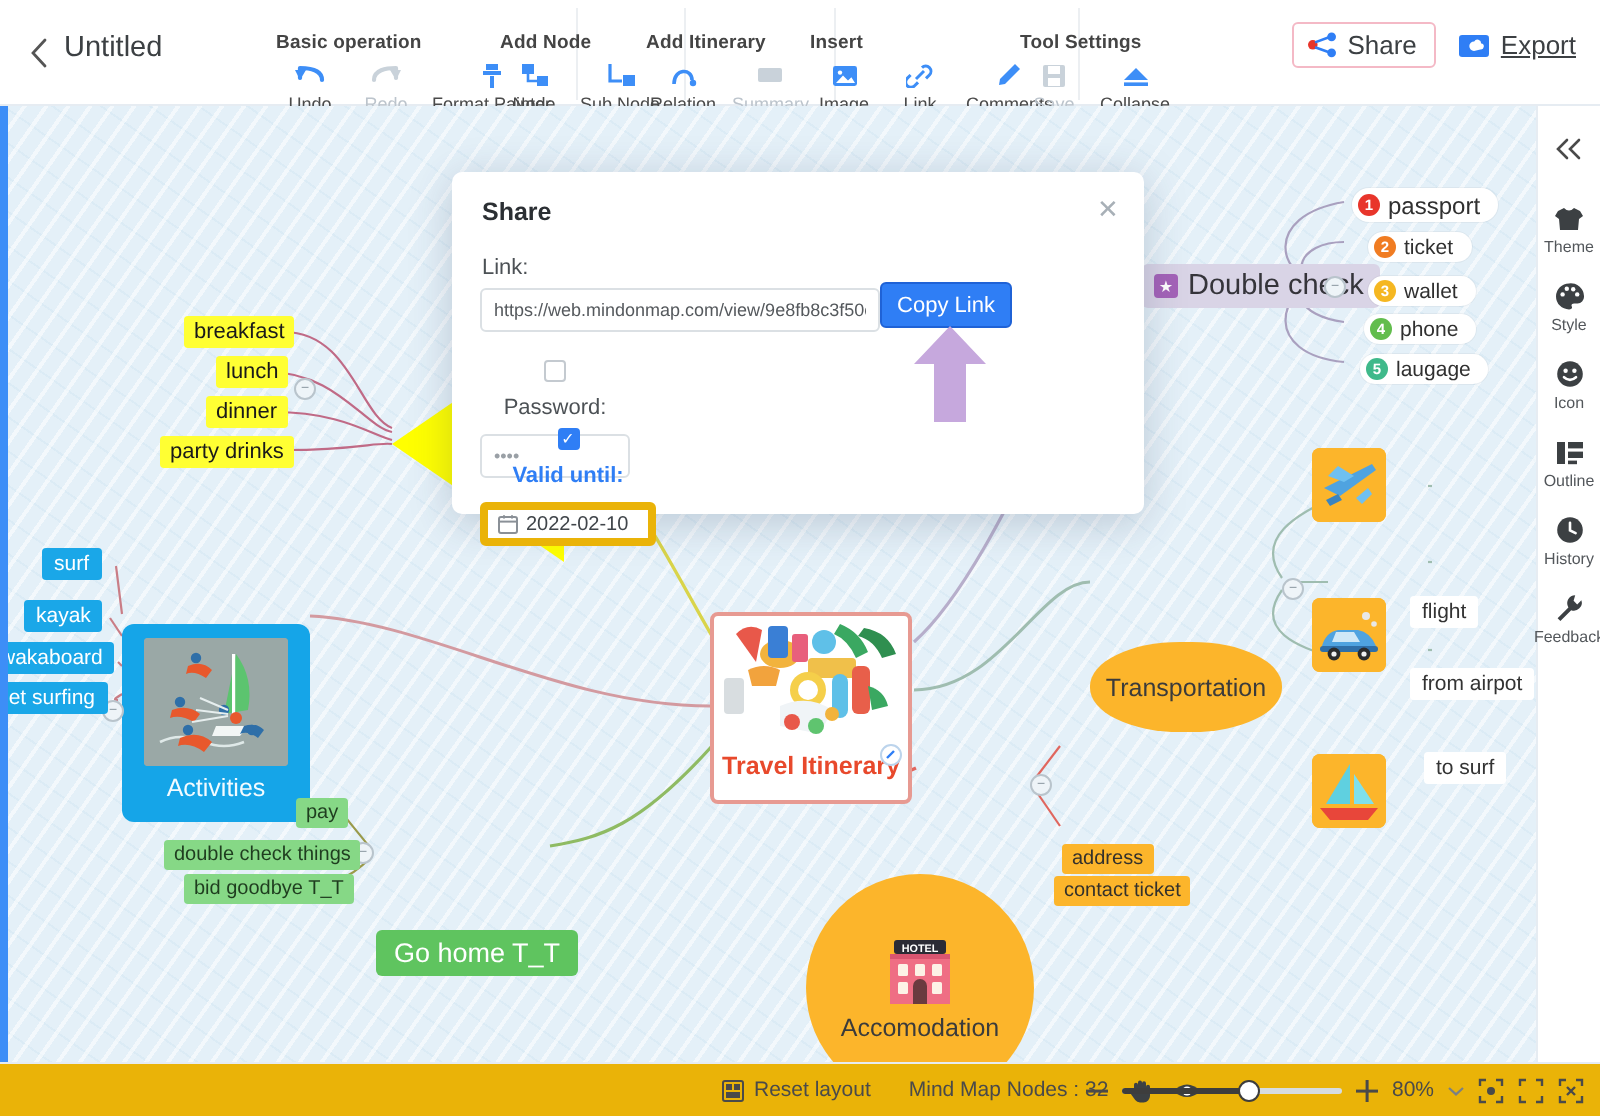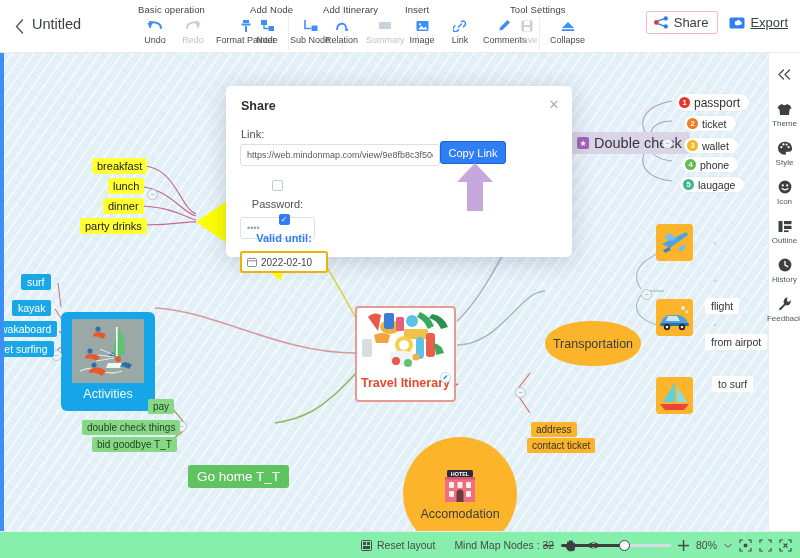--- a/index.html
+++ b/index.html
@@ -13,21 +13,21 @@
 
   
   .toolbar{position:absolute;left:0;top:0;width:800px;height:53px;background:#fff;
            border-bottom:1px solid #e6ecf2;box-sizing:border-box;}
   .tb-back{position:absolute;left:8px;top:15px;width:22px;height:22px;color:#555;
            display:flex;align-items:center;justify-content:center;cursor:pointer;}
   .tb-title{position:absolute;left:32px;top:16px;font-size:14.5px;color:#3c4043;}
 
   .tb-group{position:absolute;top:4px;height:46px;padding:0 9px;box-sizing:border-box;}
   .tb-group.sep{border-right:1px solid #eceff2;}
-  .tb-ghead{font-size:9.5px;color:#444;font-weight:normal;margin:0 0 3px 1px;letter-spacing:.1px;}
+  .tb-ghead{font-size:9.5px;color:#444;font-weight:bold;margin:12px 0 3px 1px;letter-spacing:.1px;}
   .tb-items{display:flex;align-items:flex-start;gap:2px;}
   .tb-item{width:auto;min-width:30px;display:flex;flex-direction:column;align-items:center;
            cursor:pointer;padding:0 3px;}
   .tb-item .ic{height:15px;display:flex;align-items:center;justify-content:center;color:#3d8ef7;}
   .tb-item .lb{font-size:9px;color:#4a4a4a;margin-top:2px;white-space:nowrap;}
   .tb-item.dis .ic{color:#c9d2da;}
   .tb-item.dis .lb{color:#bcc4cc;}
 
   .tb-right{position:absolute;right:8px;top:11px;display:flex;align-items:center;gap:7px;}
   .tb-share{display:flex;align-items:center;gap:5px;border:1.5px solid #f4b9c6;
@@ -101,21 +101,21 @@
   
   .rside{position:absolute;right:0;top:53px;width:32px;height:478px;background:#fff;
          border-left:1px solid #e6ecf2;box-sizing:border-box;}
   .rcollapse{height:30px;display:flex;align-items:center;justify-content:center;
              color:#4a4a4a;font-size:13px;cursor:pointer;margin-top:6px;}
   .ritem{display:flex;flex-direction:column;align-items:center;margin-top:12px;cursor:pointer;}
   .ritem .ic{color:#3c4043;height:16px;display:flex;align-items:center;}
   .ritem .lb{font-size:8px;color:#53575b;margin-top:2px;}
 
   
-  .status{position:absolute;left:0;bottom:0;width:800px;height:27px;background:#86efac;
+  .status{position:absolute;left:0;bottom:0;width:800px;height:27px;background:#eab308;
           border-top:1px solid #e6ecf2;box-sizing:border-box;display:flex;align-items:center;}
   .st-l{display:flex;align-items:center;gap:5px;margin-left:361px;}
   .st-txt{font-size:10.5px;color:#4a4a4a;}
   .st-r{position:absolute;right:8px;display:flex;align-items:center;gap:7px;}
   .slider{width:110px;height:3px;background:#d6dce1;border-radius:2px;position:relative;}
   .slider .fill{position:absolute;left:0;top:0;height:3px;width:62px;background:#3d3d3d;border-radius:2px;}
   .slider .knob{position:absolute;left:58px;top:-3.5px;width:9px;height:9px;border-radius:50%;
                 background:#fff;border:1.5px solid #3d3d3d;}
   .sicon{color:#4a4a4a;display:flex;align-items:center;cursor:pointer;}
 
@@ -135,21 +135,21 @@
   .m-row{position:absolute;display:flex;align-items:center;gap:7px;flex-direction:column;}
   .cbx{width:11px;height:11px;border:1px solid #c4cad0;border-radius:2px;background:#fff;
        box-sizing:border-box;cursor:pointer;flex:0 0 auto;}
   .cbx.on{background:#2f7ef5;border-color:#2f7ef5;display:flex;align-items:center;
           justify-content:center;color:#fff;font-size:8px;}
   .m-lb{font-size:11px;color:#4c5155;}
   .m-lb.hi{color:#2f7ef5;font-weight:bold;}
   .m-pwd{width:75px;height:22px;border:1px solid #dbe0e4;border-radius:3px;background:#fff;
          box-sizing:border-box;font-size:9px;color:#9aa0a6;padding:0 6px;
          font-family:"Liberation Sans",sans-serif;}
-  .m-date{width:88px;height:22px;border:2px solid #eab308;border-radius:3px;background:#fff;
+  .m-date{width:88px;height:22px;border:4px solid #eab308;border-radius:3px;background:#fff;
           box-sizing:border-box;display:flex;align-items:center;gap:4px;padding:0 5px;}
   .m-date .dt{font-size:10px;color:#40454a;}
   .arrowup{position:absolute;left:456px;top:163px;width:38px;height:49px;}
 </style>
 </head>
 <body>
 
 <div class="app">
 
   <div class="toolbar">

